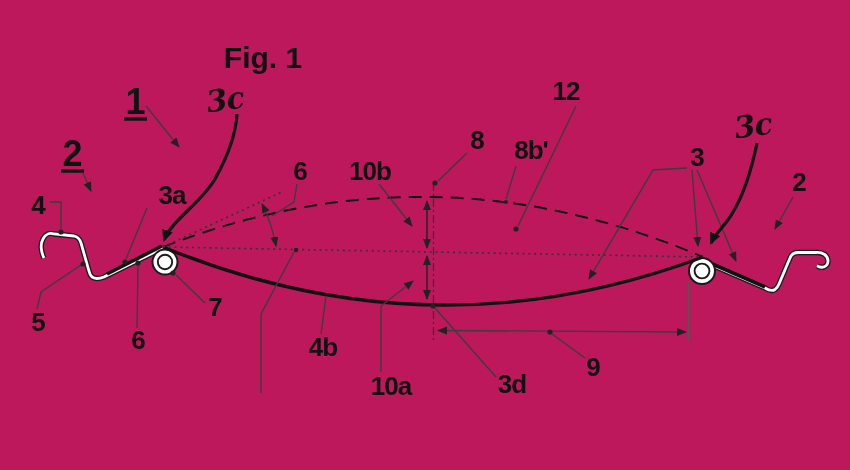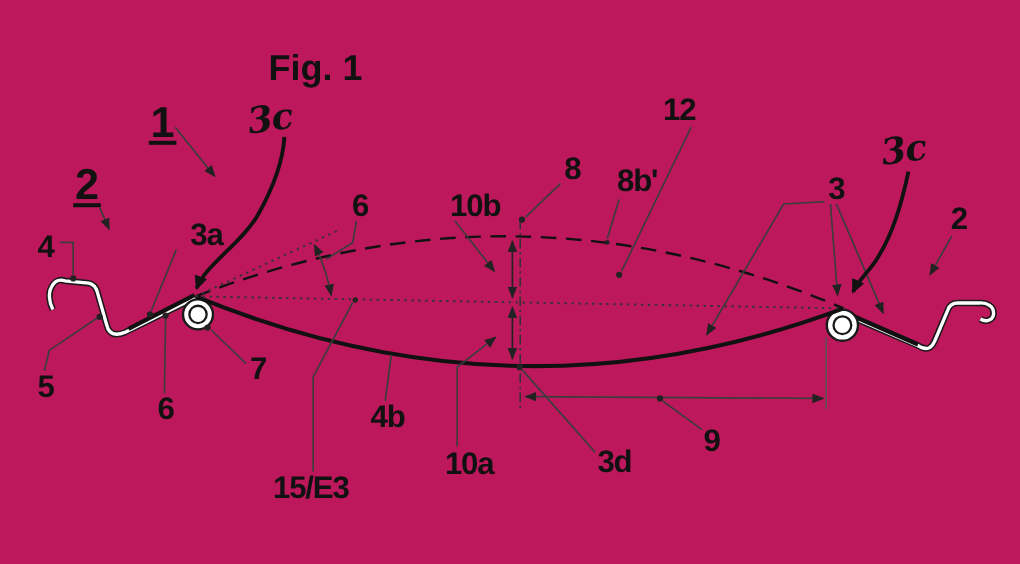--- a/index.html
+++ b/index.html
@@ -108,25 +108,24 @@
 <div class="lbl title" style="left:263px;top:58px">Fig. 1</div>
 <div class="lbl big" style="left:135px;top:102px">1</div>
 <div class="lbl big" style="left:72px;top:154px">2</div>
 <div class="lbl" style="left:38px;top:205px">4</div>
 <div class="lbl" style="left:172px;top:195px">3a</div>
 <div class="lbl script" style="left:225px;top:100px">3c</div>
 <div class="lbl" style="left:38px;top:322px">5</div>
 <div class="lbl" style="left:138px;top:340px">6</div>
 <div class="lbl" style="left:215px;top:307px">7</div>
 <div class="lbl" style="left:300px;top:171px">6</div>
-<div class="lbl" style="left:396px;top:171px">10b</div>
+<div class="lbl" style="left:370px;top:171px">10b</div>
 <div class="lbl" style="left:477px;top:140px">8</div>
 <div class="lbl" style="left:531px;top:150px">8b'</div>
 <div class="lbl" style="left:566px;top:91px">12</div>
 <div class="lbl" style="left:697px;top:157px">3</div>
 <div class="lbl script" style="left:753px;top:126px">3c</div>
 <div class="lbl" style="left:799px;top:182px">2</div>
 <div class="lbl" style="left:323px;top:347px">4b</div>
 <div class="lbl" style="left:391px;top:386px">10a</div>
-<div class="lbl" style="left:259px;top:406px">15/E3</div>
 <div class="lbl" style="left:512px;top:384px">3d</div>
 <div class="lbl" style="left:593px;top:367px">9</div>
 </div>
 
 </body></html>

